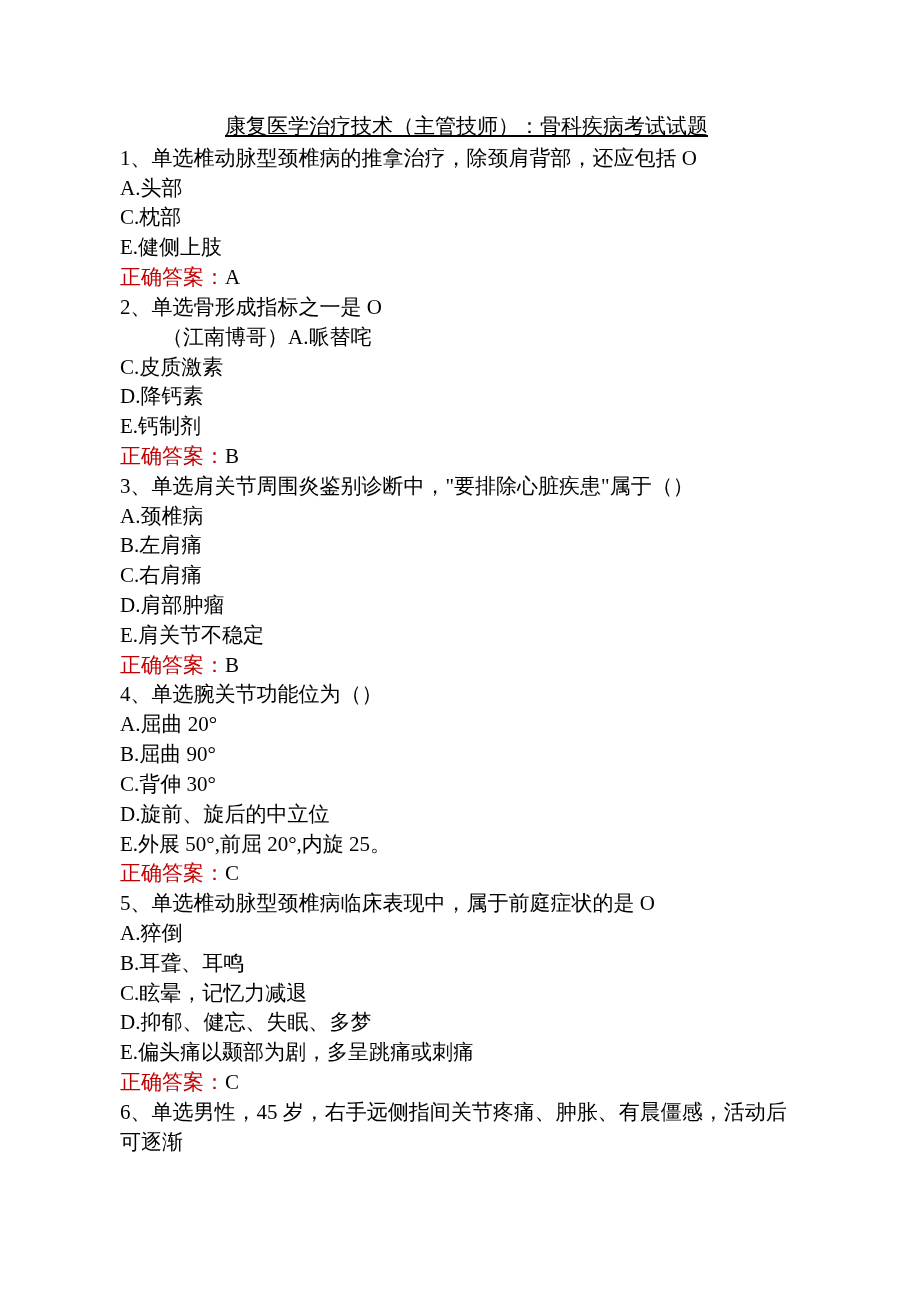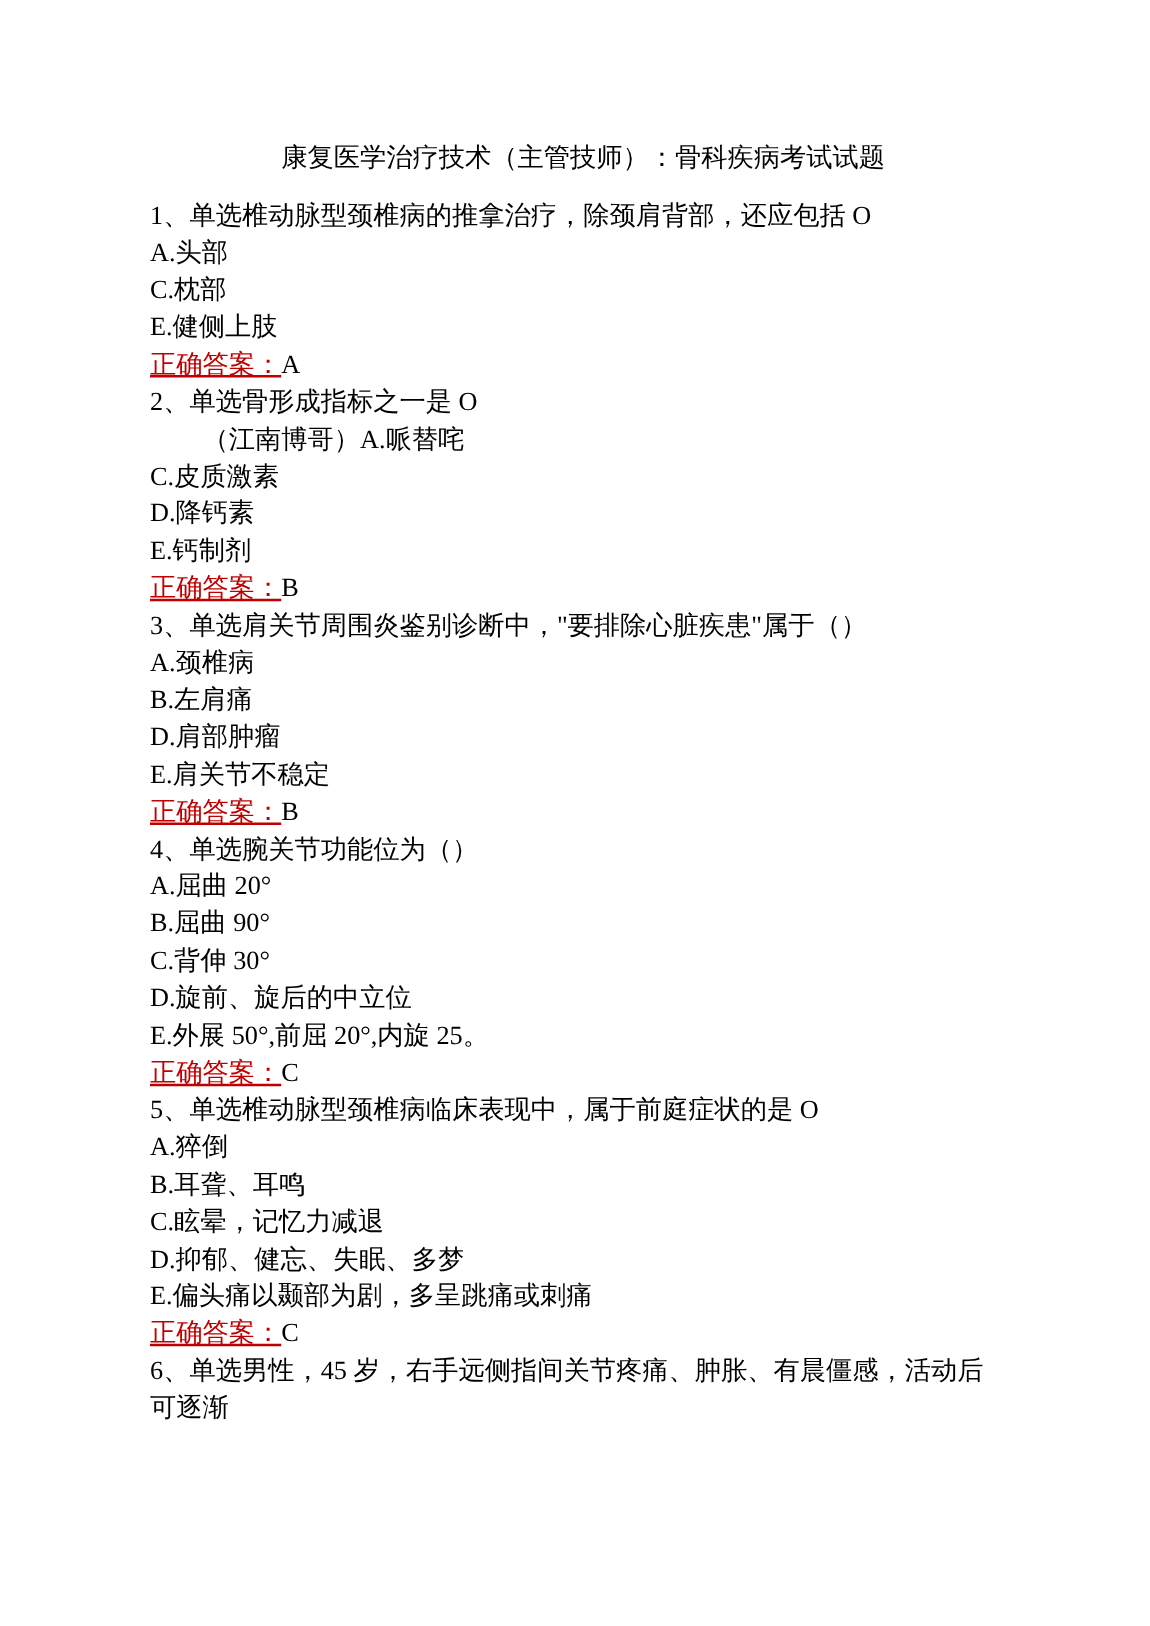--- a/index.html
+++ b/index.html
@@ -12,36 +12,36 @@
       height: 1301px;
       background: #ffffff;
       font-family: "SimSun", "宋体", serif;
       font-size: 21px;
       line-height: 1.42;
       color: #000000;
       padding: 112px 120px 30px 120px;
     }
     .title {
       text-align: center;
-      margin-bottom: 16px;
+      margin-bottom: 2px;
       padding-left: 105px;
       text-align: left;
+      text-decoration: underline;
     }
     .question-line {
       margin: 0;
     }
     .option {
       margin: 0;
     }
     .answer {
       margin: 0;
     }
     .answer-label {
       color: #c00000;
-      text-decoration: underline;
     }
     .answer-value {
       color: #000000;
     }
     .indent {
       padding-left: 42px;
     }
   </style>
 </head>
 <body>
@@ -62,20 +62,21 @@
   <div class="option">C.皮质激素</div>
   <div class="option">D.降钙素</div>
   <div class="option">E.钙制剂</div>
   <div class="answer"><span class="answer-label">正确答案：</span><span class="answer-value">B</span></div>
 </div>
 
 <div>
   <div class="question-line">3、单选肩关节周围炎鉴别诊断中，"要排除心脏疾患"属于（）</div>
   <div class="option">A.颈椎病</div>
   <div class="option">B.左肩痛</div>
+  <div class="option">C.右肩痛</div>
   <div class="option">D.肩部肿瘤</div>
   <div class="option">E.肩关节不稳定</div>
   <div class="answer"><span class="answer-label">正确答案：</span><span class="answer-value">B</span></div>
 </div>
 
 <div>
   <div class="question-line">4、单选腕关节功能位为（）</div>
   <div class="option">A.屈曲 20°</div>
   <div class="option">B.屈曲 90°</div>
   <div class="option">C.背伸 30°</div>

